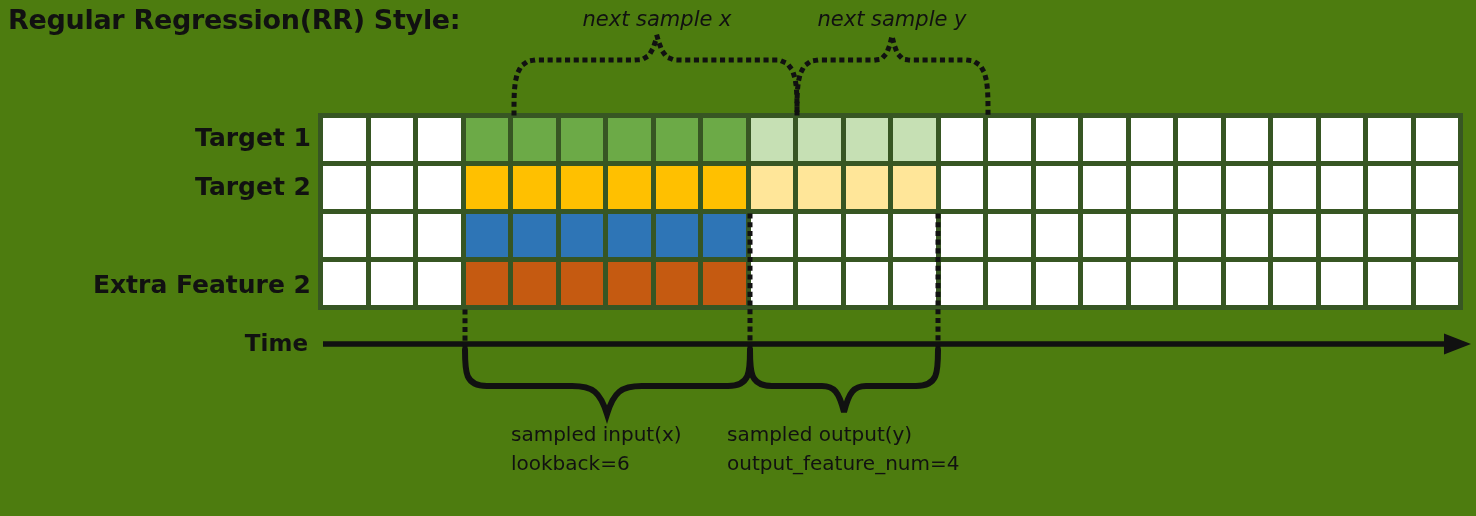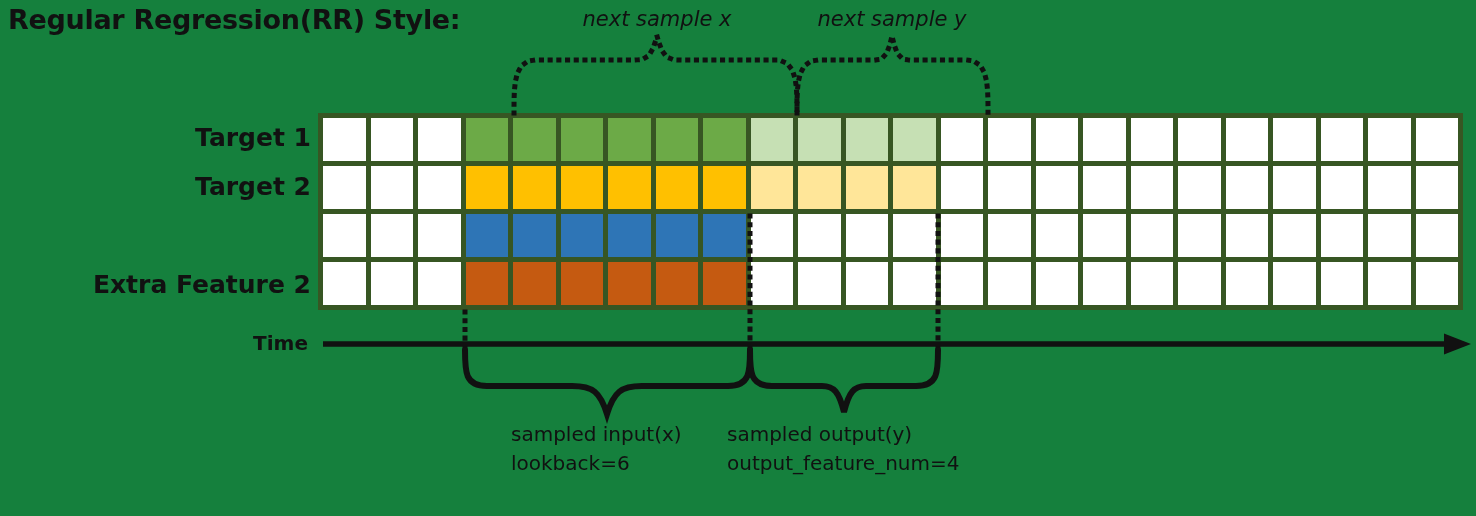--- a/index.html
+++ b/index.html
@@ -1,20 +1,20 @@
 <!DOCTYPE html>
 <html><head>
 <meta charset="utf-8">
 <style>
   html, body { margin: 0; padding: 0; background: #ffffff; }
   #canvas {
     position: relative;
     width: 1476px;
     height: 516px;
-    background: #15803d;
+    background: #4d7c0f;
     overflow: hidden;
     font-family: "DejaVu Sans", sans-serif;
     color: #111111;
   }
   .abs { position: absolute; }
   #page-title {
     left: 8px; top: 4px;
     font-size: 27px; font-weight: bold;
     letter-spacing: -0.3px;
     white-space: nowrap;
@@ -32,21 +32,21 @@
   .row-label {
     left: 0; width: 311px;
     text-align: right;
     font-size: 25px; font-weight: bold;
     line-height: 30px;
     white-space: nowrap;
   }
   #time-label {
     left: 0; width: 308px;
     text-align: right;
-    font-size: 20px; font-weight: bold;
+    font-size: 23px; font-weight: bold;
     line-height: 30px;
     top: 328px;
   }
   #grid {
     left: 318px; top: 113px;
     width: 1145px; height: 197px;
     box-sizing: border-box;
     display: grid;
     gap: 5px;
     border: 5px solid #375623;

